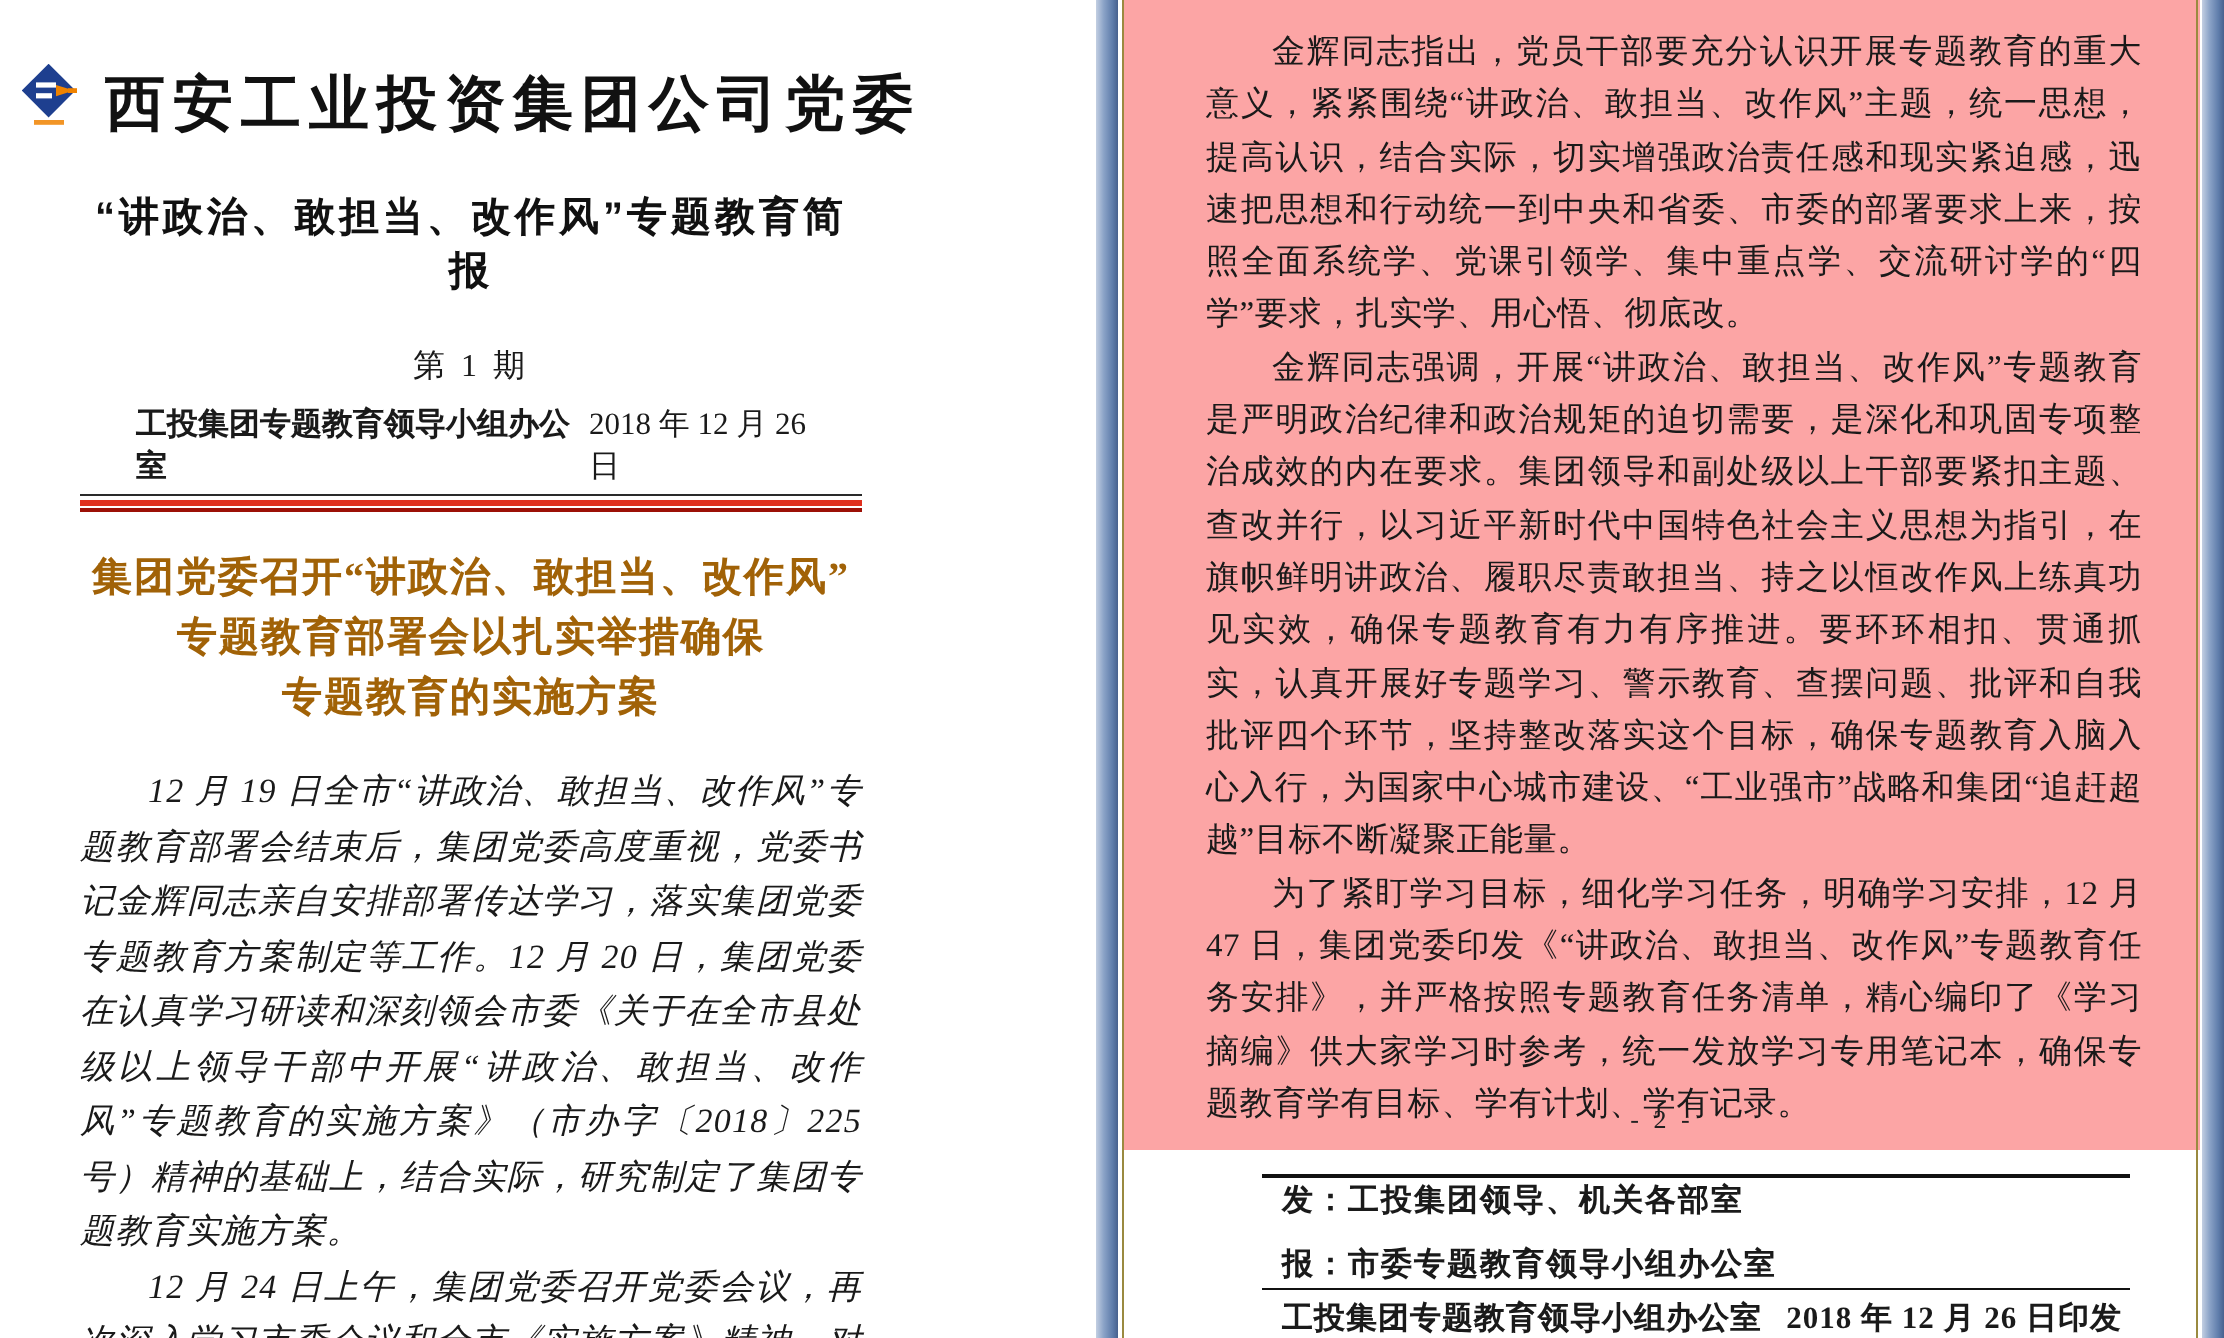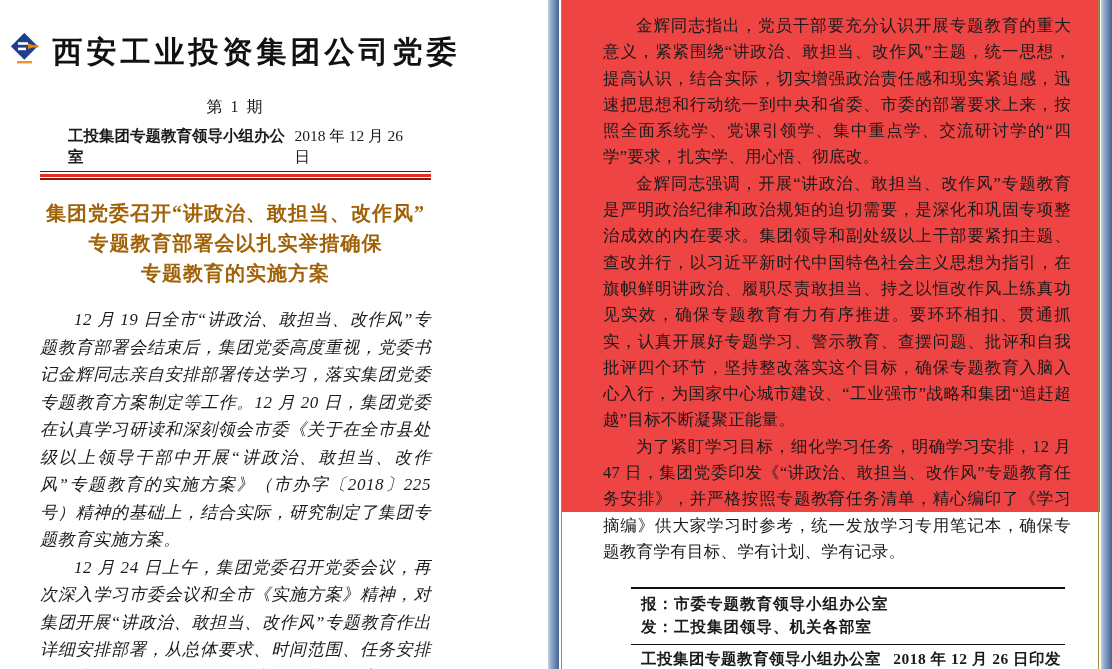--- a/index.html
+++ b/index.html
@@ -2,21 +2,21 @@
 <html><head>
 <meta charset="utf-8">
 <style>
   html,body{margin:0;padding:0;background:#ffffff;}
   .canvas{position:relative;width:1112px;height:669px;background:#ffffff;overflow:hidden;
           font-family:"Liberation Serif", serif;color:#1a1a1a;}
 
   
   .page-left{position:absolute;left:0;top:0;width:444px;height:669px;background:#fff;}
   .page-left .inner{position:relative;height:100%;padding:0 13px 0 40px;box-sizing:border-box;}
-  .page-right{position:absolute;left:562px;top:0;width:538px;height:512px;background:#ef4444;}
+  .page-right{position:absolute;left:562px;top:0;width:538px;height:575px;background:#fca5a5;}
   .page-right .inner{position:relative;height:100%;padding:13px 29px 0 41px;box-sizing:border-box;}
 
   
   .spine-bar{position:absolute;left:548px;top:0;width:11px;height:669px;
              background:linear-gradient(to right,#c3cfe2 0%,#8ba3c7 35%,#5f7dab 75%,#47618e 100%);}
   .spine-line{position:absolute;left:561px;top:0;width:1px;height:669px;background:#9a8a40;}
   .edge-bar{position:absolute;left:1101px;top:0;width:11px;height:669px;
             background:linear-gradient(to right,#c3cfe2 0%,#8ba3c7 35%,#5f7dab 75%,#47618e 100%);}
   .edge-line{position:absolute;left:1098px;top:0;width:1px;height:669px;background:#9a8a40;}
 
@@ -72,20 +72,21 @@
               <rect x="7" y="14.6" width="8" height="2.6" fill="#ffffff"></rect>
               <polygon points="17,10.5 26,13.3 17,16.1" fill="#f08300"></polygon>
               <rect x="23" y="12.1" width="4.5" height="2.4" fill="#f08300"></rect>
               <rect x="6" y="28" width="15" height="2.4" fill="#f08300" opacity="0.85"></rect>
             </g>
           </svg>
         </span>
         <span class="org-title">西安工业投资集团公司党委</span>
       </div>
 
+      <div class="subtitle">“讲政治、敢担当、改作风”专题教育简报</div>
 
       <div class="issue-no">第 1 期</div>
 
       <div class="office-row">
         <span>工投集团专题教育领导小组办公室</span>
         <span class="date">2018 年 12 月 26 日</span>
       </div>
 
       <div class="red-rule"></div>
 
@@ -109,22 +110,22 @@
   <div class="page-right">
     <div class="inner">
 
       <div class="body-copy">
           <p>金辉同志指出，党员干部要充分认识开展专题教育的重大意义，紧紧围绕“讲政治、敢担当、改作风”主题，统一思想，提高认识，结合实际，切实增强政治责任感和现实紧迫感，迅速把思想和行动统一到中央和省委、市委的部署要求上来，按照全面系统学、党课引领学、集中重点学、交流研讨学的“四学”要求，扎实学、用心悟、彻底改。</p>
           <p>金辉同志强调，开展“讲政治、敢担当、改作风”专题教育是严明政治纪律和政治规矩的迫切需要，是深化和巩固专项整治成效的内在要求。集团领导和副处级以上干部要紧扣主题、查改并行，以习近平新时代中国特色社会主义思想为指引，在旗帜鲜明讲政治、履职尽责敢担当、持之以恒改作风上练真功见实效，确保专题教育有力有序推进。要环环相扣、贯通抓实，认真开展好专题学习、警示教育、查摆问题、批评和自我批评四个环节，坚持整改落实这个目标，确保专题教育入脑入心入行，为国家中心城市建设、“工业强市”战略和集团“追赶超越”目标不断凝聚正能量。</p>
           <p>为了紧盯学习目标，细化学习任务，明确学习安排，12 月 47 日，集团党委印发《“讲政治、敢担当、改作风”专题教育任务安排》，并严格按照专题教育任务清单，精心编印了《学习摘编》供大家学习时参考，统一发放学习专用笔记本，确保专题教育学有目标、学有计划、学有记录。</p>
         </div>
 
       <div class="footer-block">
+        <div class="footer-line second">发：工投集团领导、机关各部室</div>
         <div class="footer-line">报：市委专题教育领导小组办公室</div>
-        <div class="footer-line second">发：工投集团领导、机关各部室</div>
         <div class="footer-divider"></div>
         <div class="print-row">
           <span>工投集团专题教育领导小组办公室</span>
           <span>2018 年 12 月 26 日印发</span>
         </div>
       </div>
 
       <div class="page-num">- 2 -</div>
     </div>
   </div>

